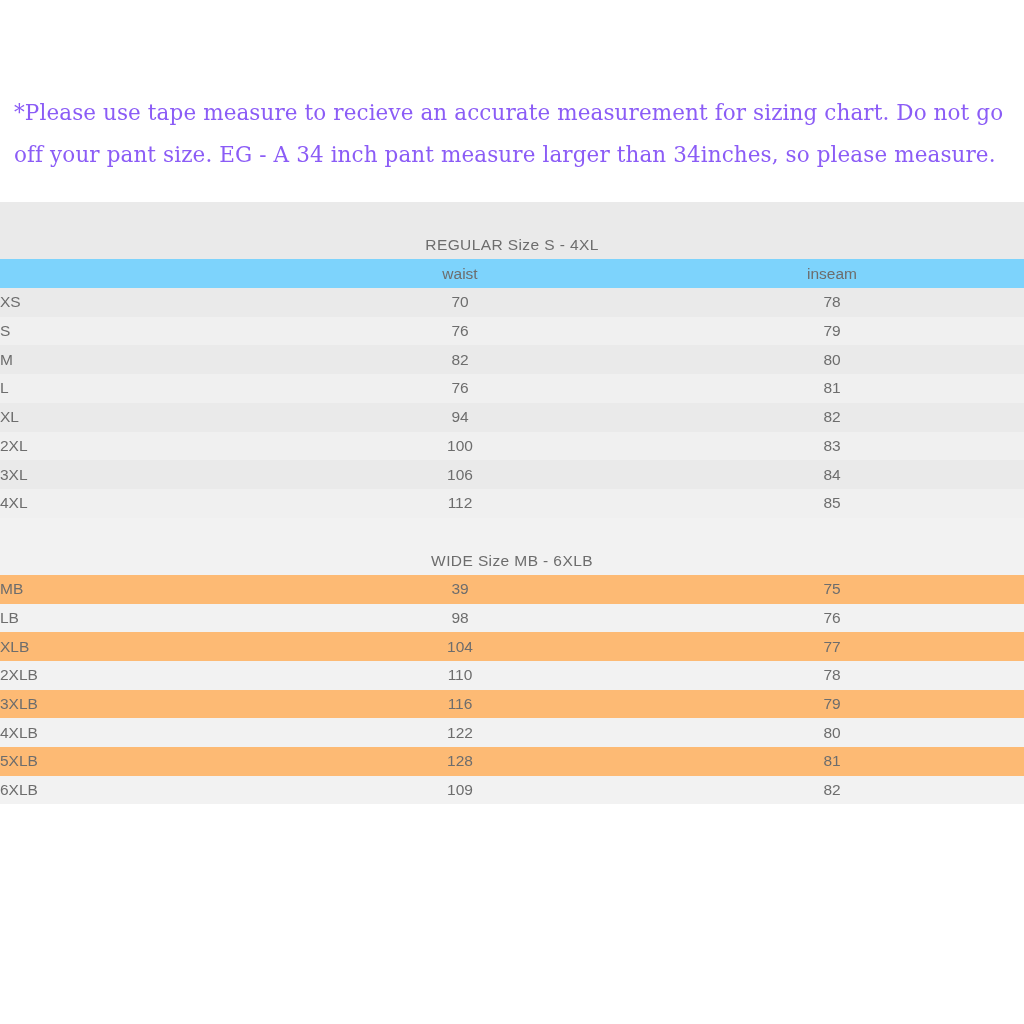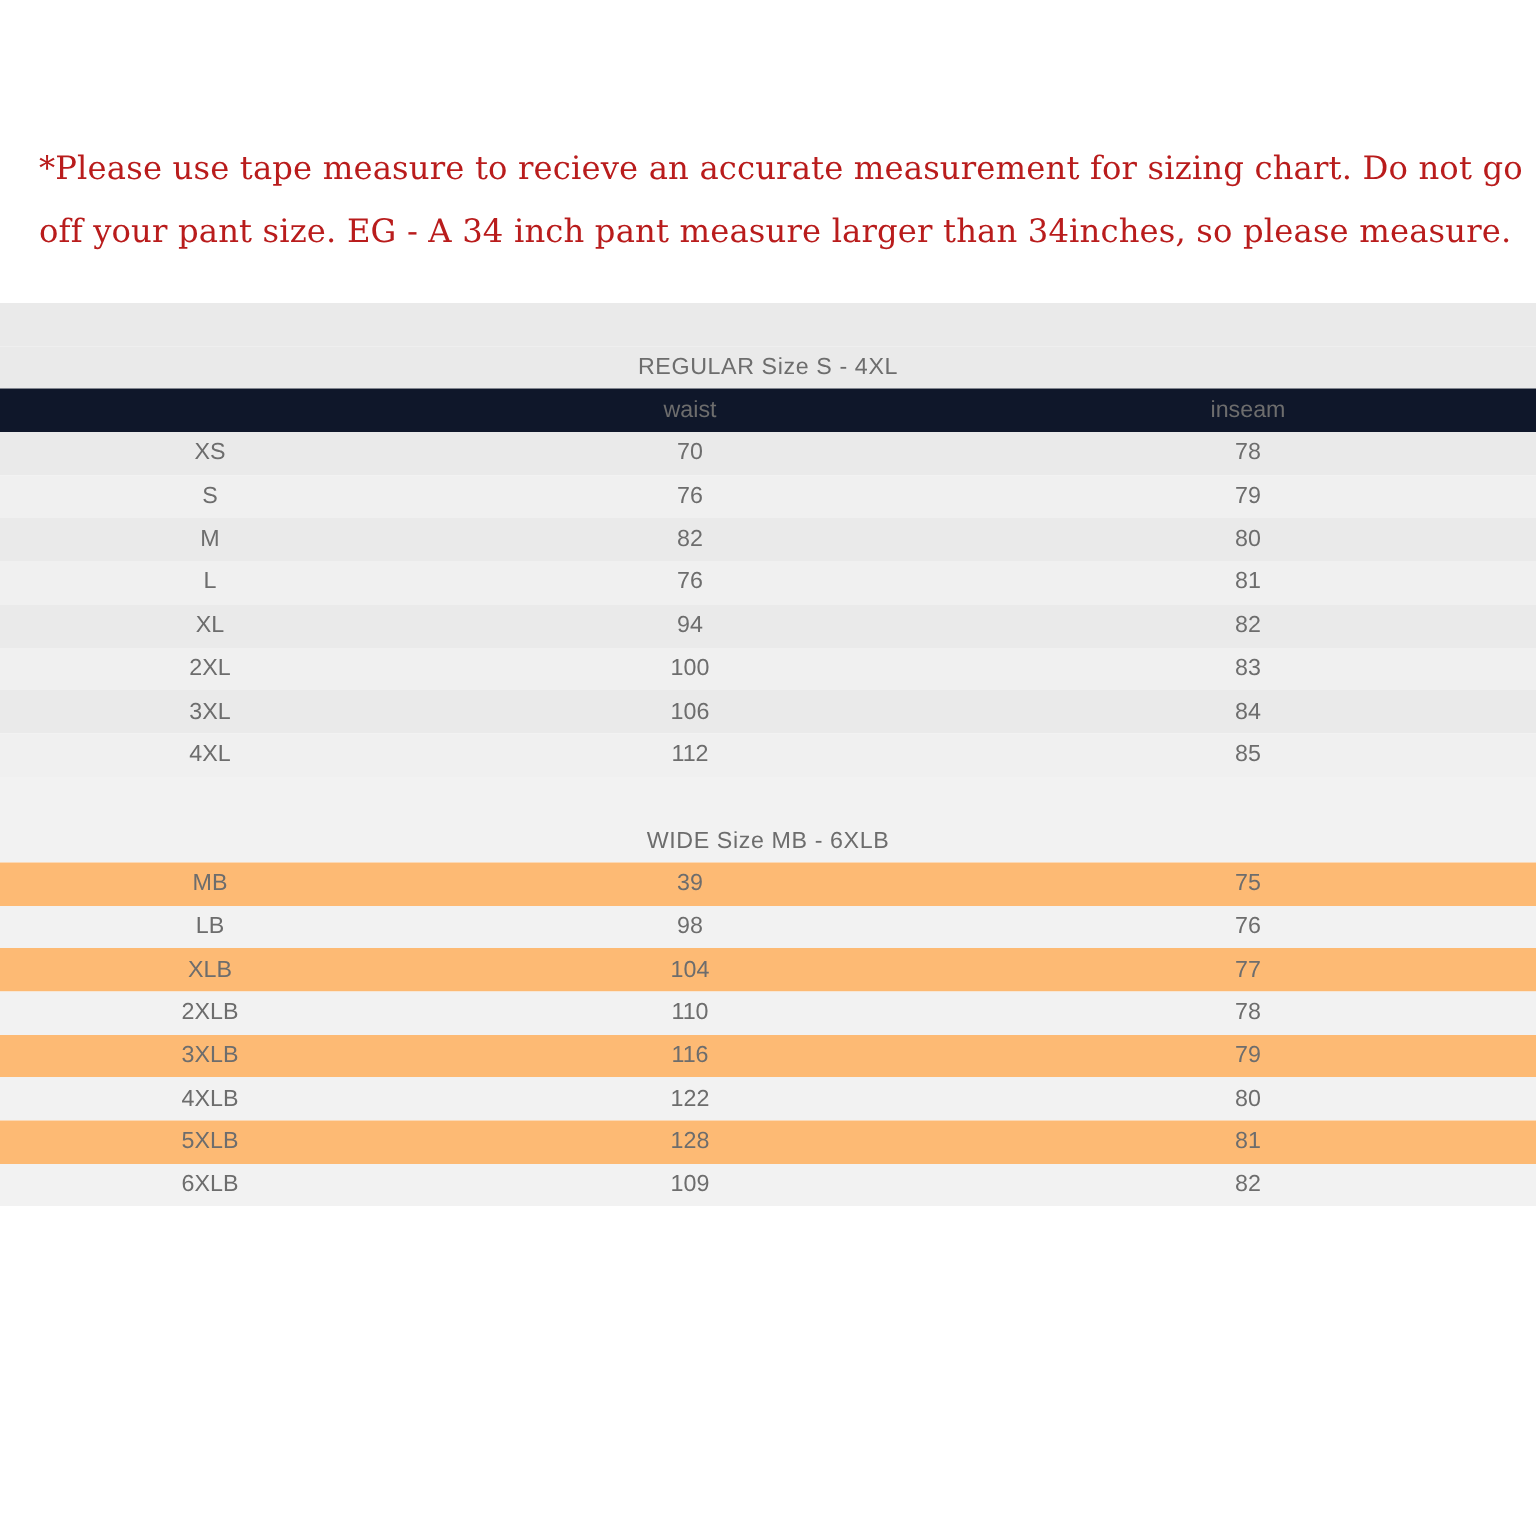--- a/index.html
+++ b/index.html
@@ -19,26 +19,26 @@
     width: 1024px;
     height: 1024px;
   }
 
   
   .note {
     position: absolute;
     left: 0;
     top: 92px;
     width: 897px;
-    padding: 0 26px;
+    padding: 0 14px;
     box-sizing: border-box;
     font-family: "DejaVu Serif", serif;
     font-size: 21.5px;
     line-height: 42px;
-    color: #b91c1c;
+    color: #8b5cf6;
     letter-spacing: 0.1px;
   }
   .note-line {
     display: block;
     white-space: nowrap;
   }
 
   
   .table-block {
     position: absolute;
@@ -59,38 +59,38 @@
     font-size: 15.5px;
     color: #6d6d6d;
     height: 28.7px;
     vertical-align: middle;
   }
 
   col.c-size   { width: 280px; }
   col.c-waist  { width: 360px; }
   col.c-inseam { width: 384px; }
 
-  .cell-size   { text-align: center; }
+  .cell-size   { text-align: left; }
   .cell-waist  { text-align: center; }
   .cell-inseam { text-align: center; }
 
   
   .section-row td {
     height: 40px;
     text-align: center;
     font-size: 15.5px;
     color: #6f6f6f;
     letter-spacing: 0.4px;
   }
   .section-row.reg td { background: #eaeaea; }
   .section-row.wide td { background: #f2f2f2; margin-top: 12px; }
 
   
   .colhead-row td {
-    background: #0f172a;
+    background: #7dd3fc;
     height: 46px;
     font-size: 15px;
     color: #6f6f6f;
   }
 
   
   .row-reg-a td { background: #eaeaea; }
   .row-reg-b td { background: #f0f0f0; }
 
   

